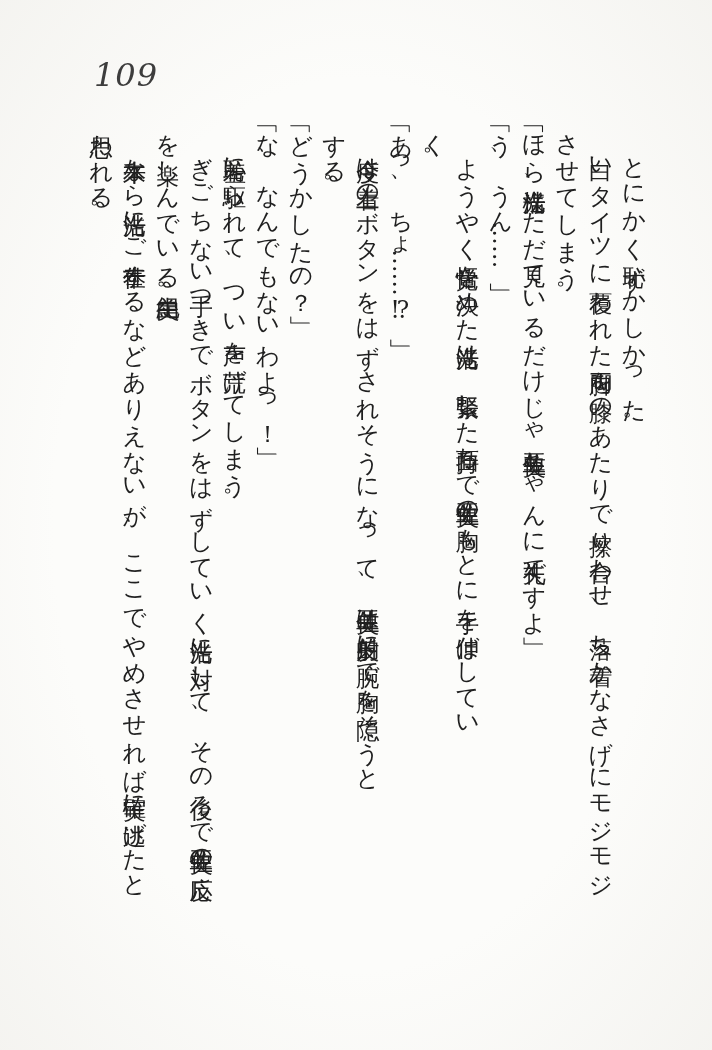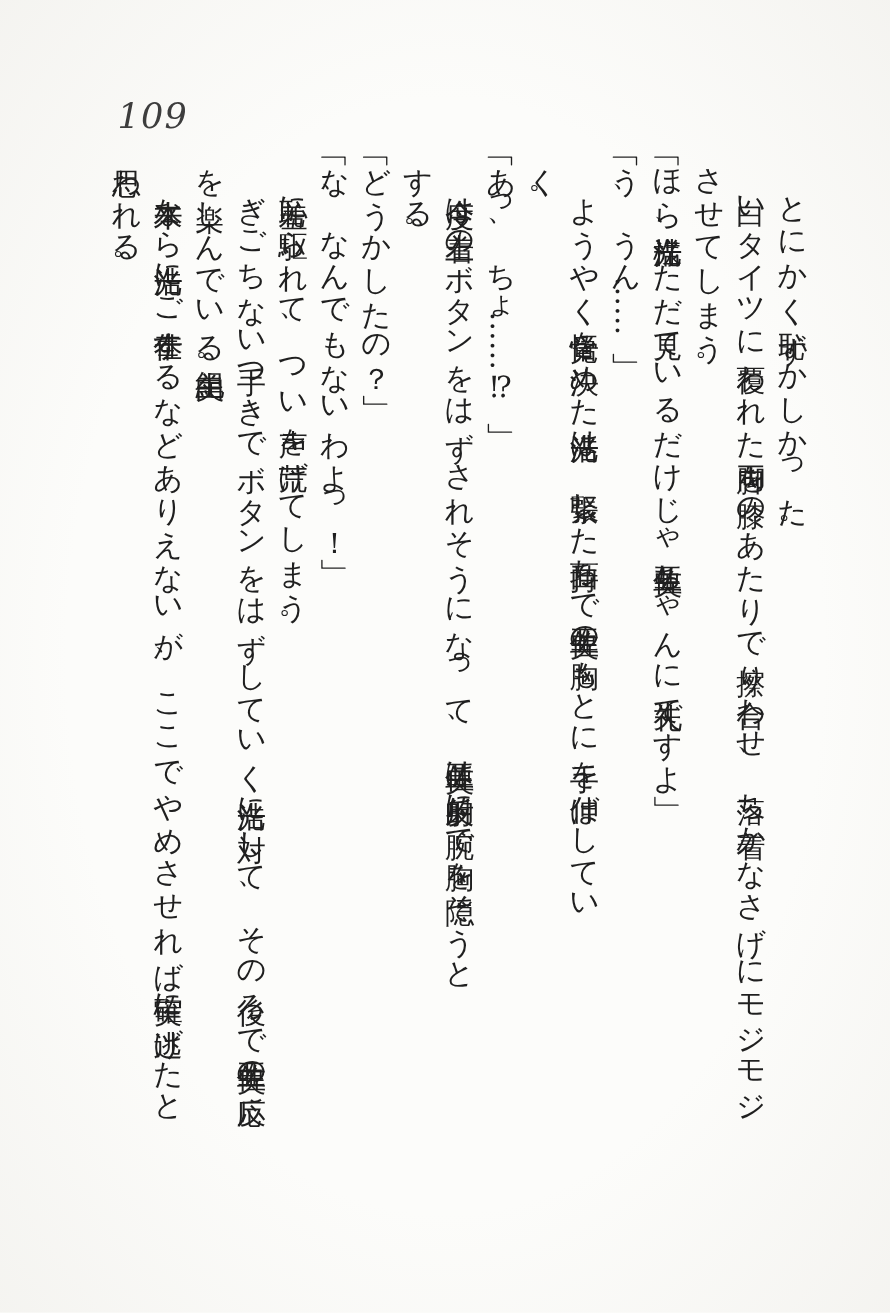--- a/index.html
+++ b/index.html
@@ -18,26 +18,25 @@
     position: absolute;
     inset: 0;
     background:
       radial-gradient(ellipse at 50% 50%, rgba(255,255,255,0) 60%, rgba(230,228,222,0.35) 100%),
       #fcfcfa;
   }
   .page-number {
     position: absolute;
     top: 56px;
     left: 94px;
-    font-size: 28px;
+    font-size: 32px;
     font-style: italic;
     letter-spacing: 1px;
     color: #3d3d3d;
     font-family: "DejaVu Serif", "Liberation Serif", serif;
-    margin-top: 20px;
   }
   .text-block {
     position: absolute;
     top: 118px;
     right: 62px;
     height: 892px;
     writing-mode: vertical-rl;
     text-orientation: mixed;
     font-size: 23.4px;
     line-height: 1.423;

